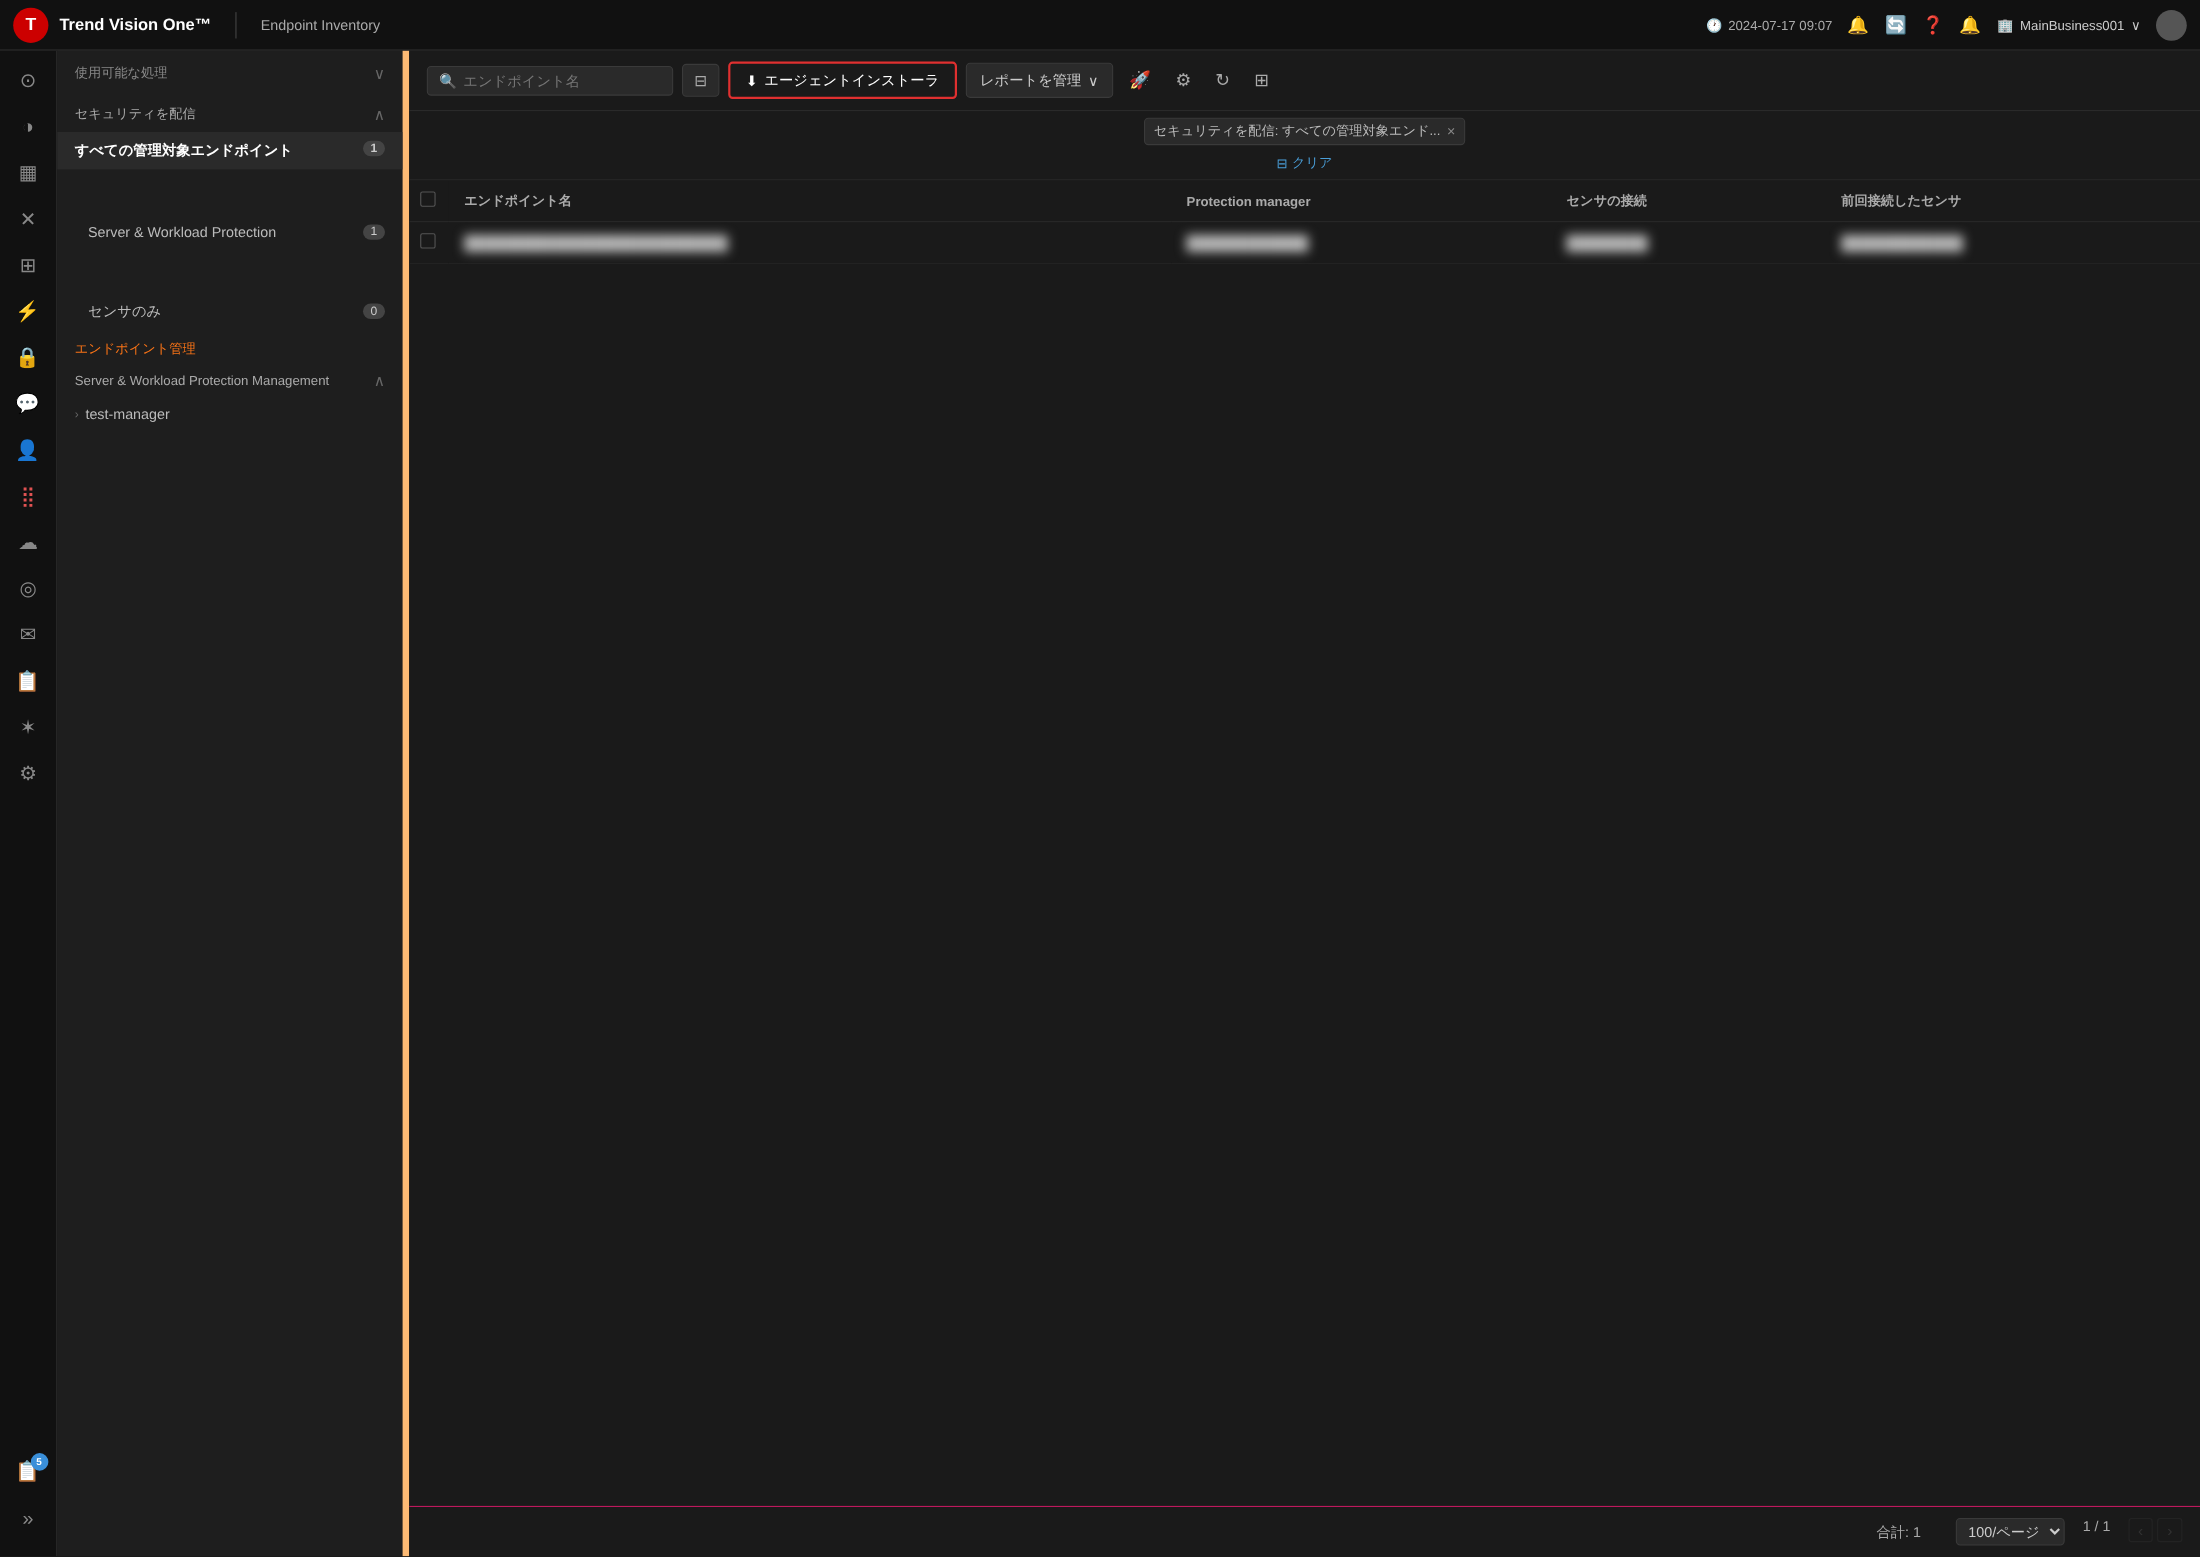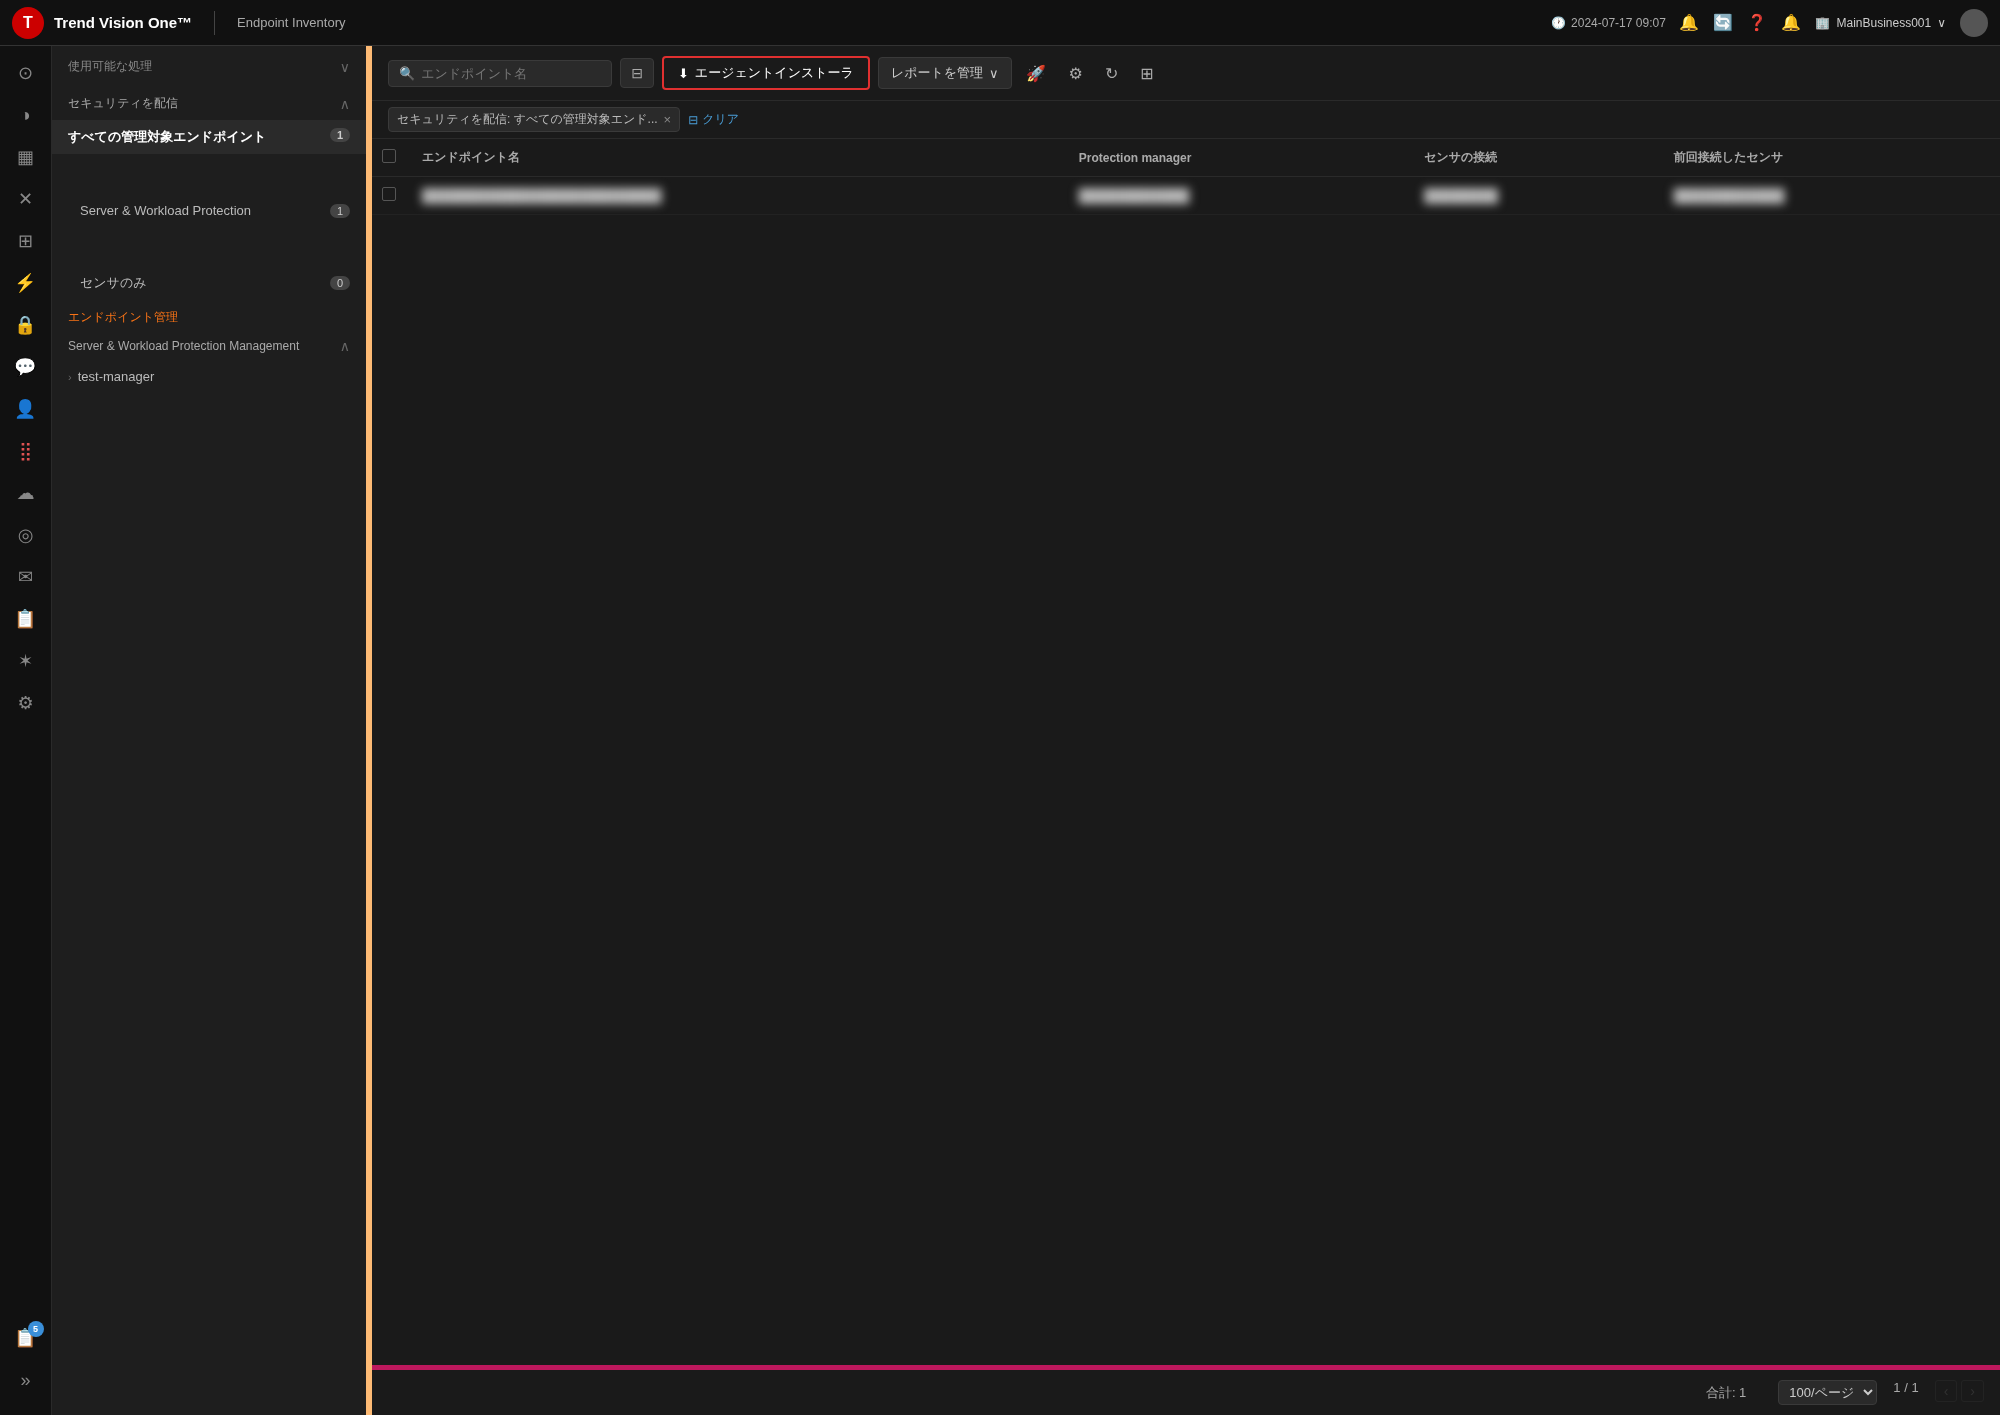--- a/index.html
+++ b/index.html
@@ -354,20 +354,21 @@
     }
 
     
     .filter-bar {
       display: flex;
       align-items: center;
       gap: 8px;
       padding: 6px 16px;
       border-bottom: 1px solid #2a2a2a;
       flex-shrink: 0;
+      flex-direction: column;
     }
     .filter-tag {
       display: flex;
       align-items: center;
       gap: 6px;
       background: #2a2a2a;
       border: 1px solid #3a3a3a;
       border-radius: 4px;
       padding: 3px 8px;
       font-size: 12px;
@@ -437,21 +438,21 @@
       user-select: none;
     }
 
     
     .table-footer {
       display: flex;
       align-items: center;
       justify-content: flex-end;
       gap: 12px;
       padding: 10px 16px;
-      border-top: 5px solid #be185d;
+      border-top: 1px solid #be185d;
       flex-shrink: 0;
       font-size: 13px;
       color: #aaa;
     }
     .pagination-controls {
       display: flex;
       align-items: flex-start;
       gap: 16px;
       padding-left: 20px;
     }

